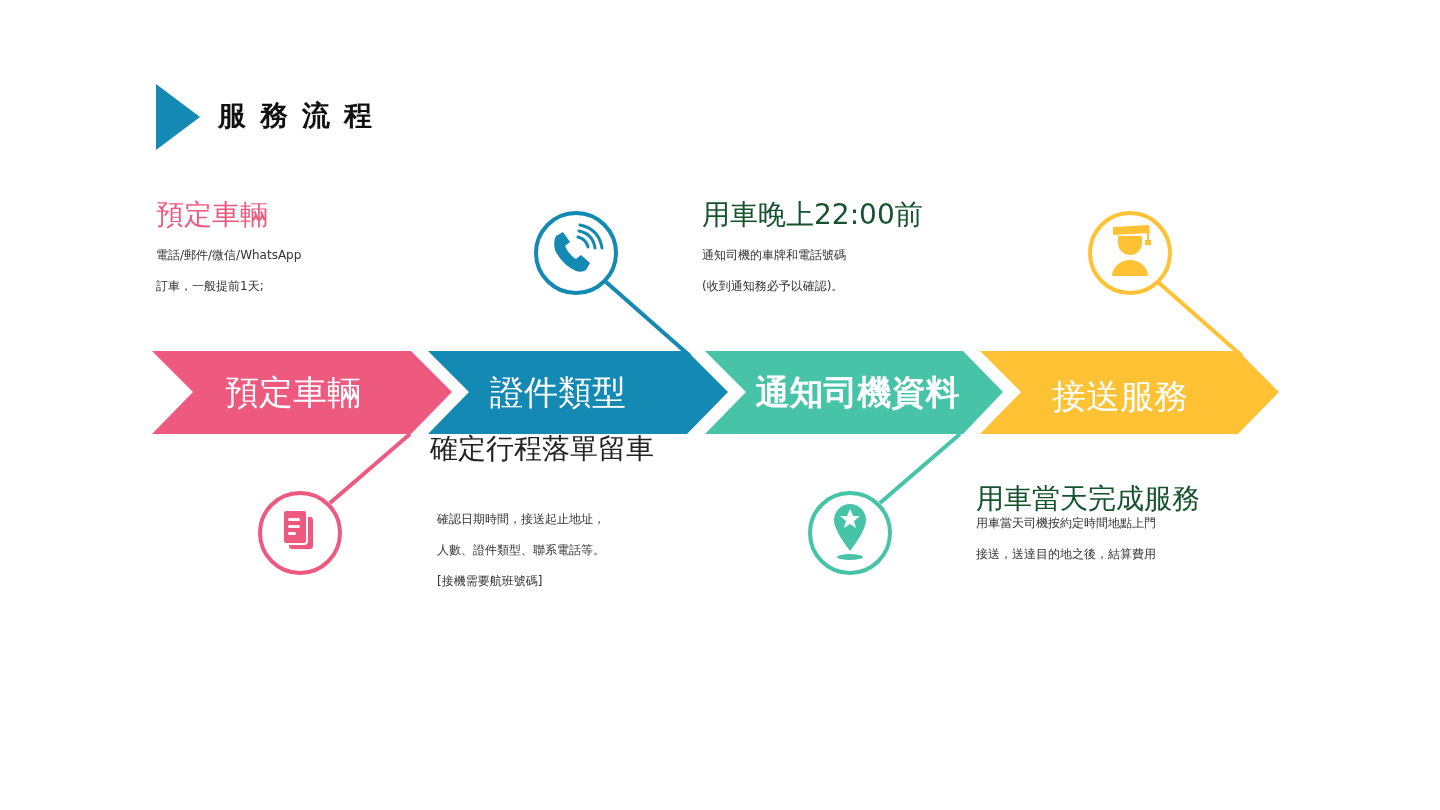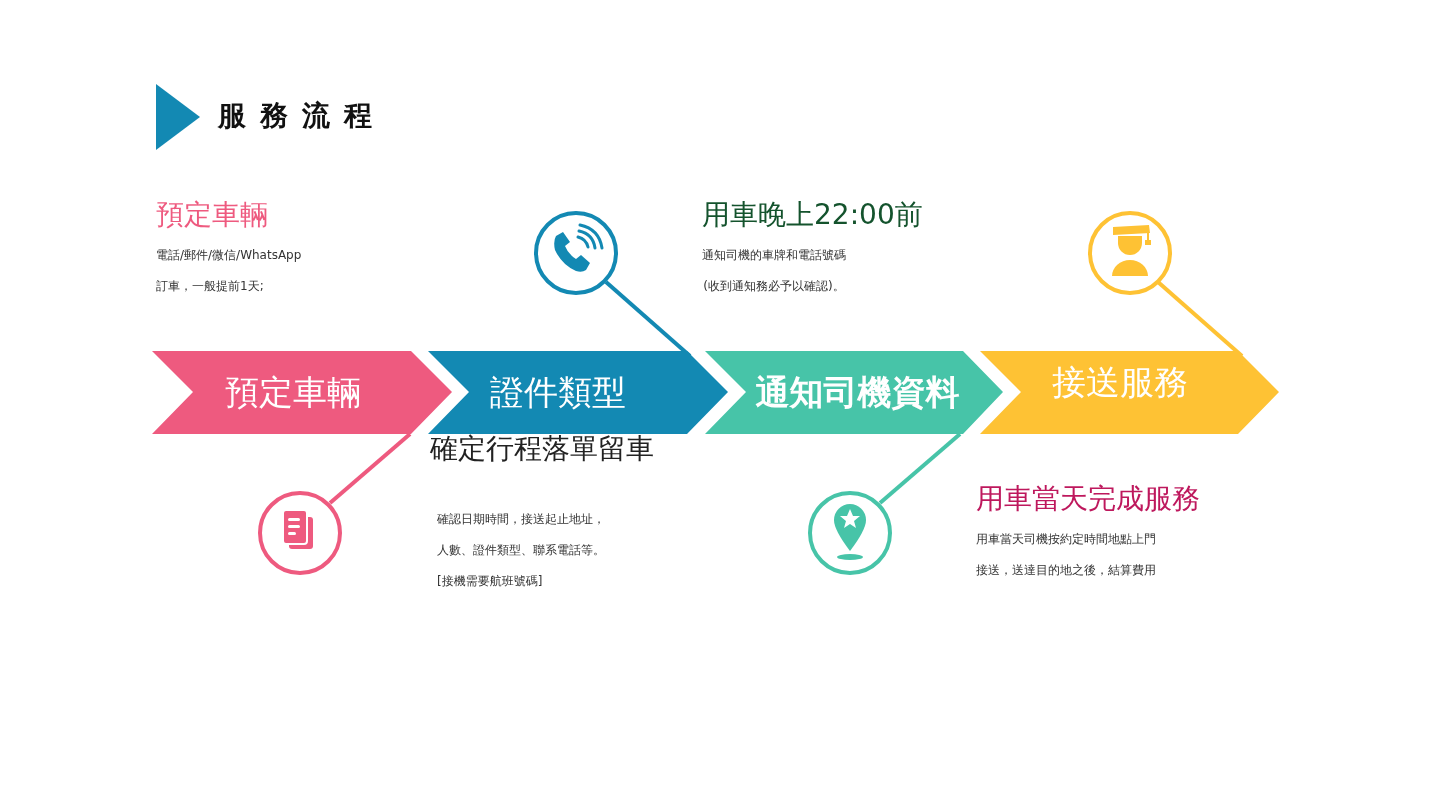--- a/index.html
+++ b/index.html
@@ -65,30 +65,30 @@
     <rect x="1147" y="233" width="2" height="9" fill="#fec234"></rect>
     <rect x="1145" y="240" width="6" height="5" fill="#fec234"></rect>
     <path d="M1118,236 h24 v7 a12,12 0 0 1 -24,0 z" fill="#fec234"></path>
     <path d="M1112,276 a18,16 0 0 1 36,0 z" fill="#fec234"></path>
   </g>
 </svg>
 
 <div class="abs arrow-label" style="left:193px; top:372px; width:200px;">預定車輛</div>
 <div class="abs arrow-label" style="left:458px; top:372px; width:200px;">證件類型</div>
 <div class="abs arrow-label" style="left:740px; top:372px; width:235px;font-weight:bold;">通知司機資料</div>
-<div class="abs arrow-label" style="left:1020px; top:362px; width:200px;">接送服務</div>
+<div class="abs arrow-label" style="left:1020px; top:376px; width:200px;">接送服務</div>
 
 <div class="abs heading" style="left:156px; top:198px; color:#ee5a7f;">預定車輛</div>
 <div class="abs body-text" style="left:156px; top:240px;">電話/郵件/微信/WhatsApp
 訂車，一般提前1天;</div>
 
 <div class="abs heading" style="left:430px; top:432px; color:#222;">確定行程落單留車</div>
 <div class="abs body-text" style="left:437px; top:504px;">確認日期時間，接送起止地址，
 人數、證件類型、聯系電話等。
 [接機需要航班號碼]</div>
 
 <div class="abs heading" style="left:702px; top:198px; color:#14532d;">用車晚上22:00前</div>
-<div class="abs body-text" style="left:702px; top:240px;text-align:center;">通知司機的車牌和電話號碼
+<div class="abs body-text" style="left:702px; top:240px;">通知司機的車牌和電話號碼
 (收到通知務必予以確認)。</div>
 
-<div class="abs heading" style="left:976px; top:482px; color:#be185d;">用車當天完成服務</div>
-<div class="abs body-text" style="left:976px; top:524px;">用車當天司機按約定時間地點上門
+<div class="abs heading" style="left:976px; top:482px; color:#14532d;">用車當天完成服務</div>
+<div class="abs body-text" style="left:976px; top:508px;">用車當天司機按約定時間地點上門
 接送，送達目的地之後，結算費用</div>
 
 </body></html>

